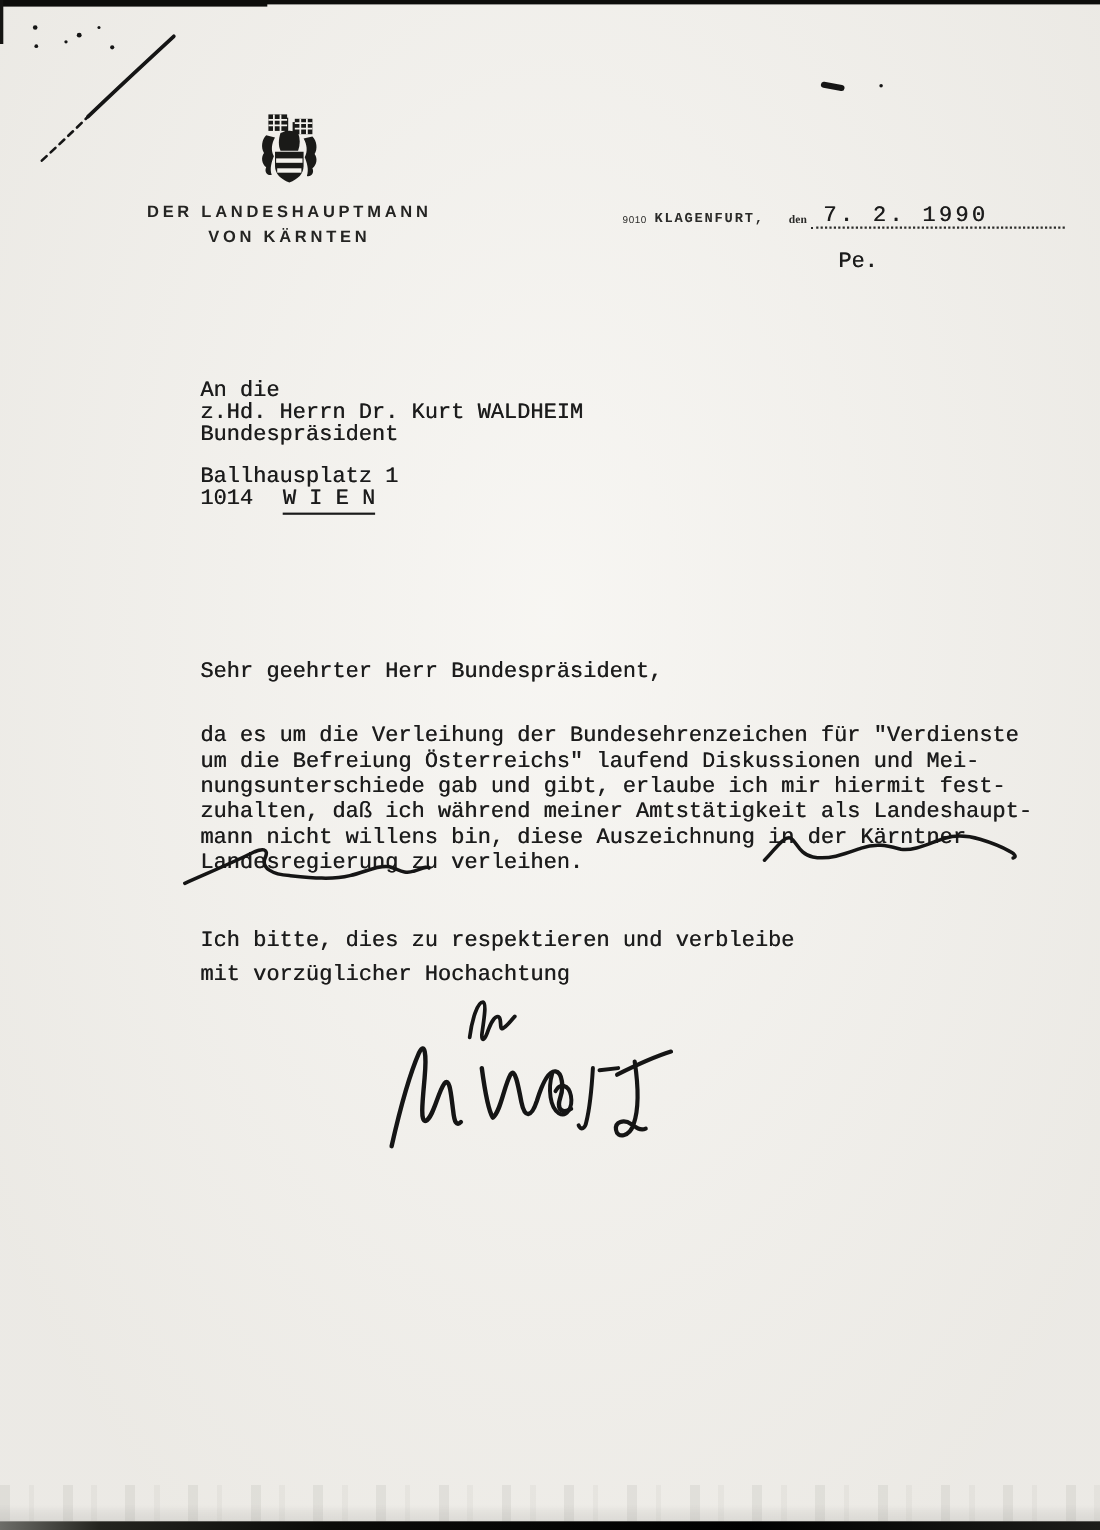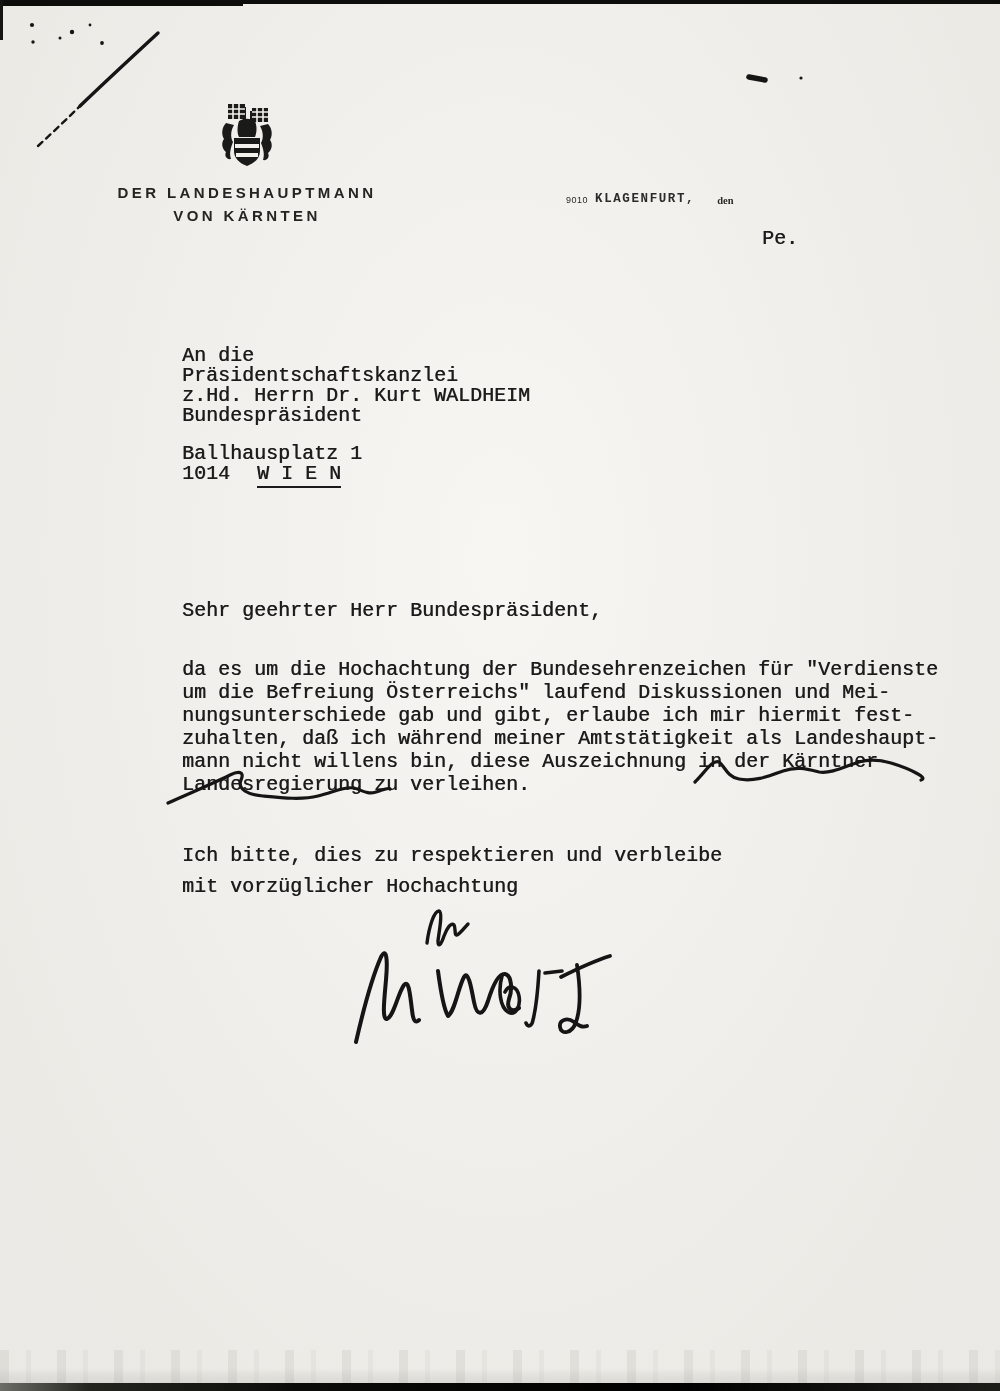--- a/index.html
+++ b/index.html
@@ -18,21 +18,21 @@
   .edge-top-left{position:absolute;left:0;top:0;width:243px;height:6px;background:#0d0d0b;}
   .edge-left{position:absolute;left:0;top:0;width:3px;height:40px;background:#141412;}
   .edge-bottom{position:absolute;left:0;top:1383px;width:1000px;height:8px;
     background:linear-gradient(90deg,#6d6d68 0%,#24241f 9%,#0b0b09 30%,#000 68%,#1d1d1a 100%);}
   .scan-noise{position:absolute;left:0;top:1350px;width:1000px;height:33px;opacity:.55;
     background:
       repeating-linear-gradient(90deg, rgba(70,70,62,.14) 0 9px, transparent 9px 26px, rgba(70,70,62,.08) 26px 31px, transparent 31px 57px),
       linear-gradient(180deg, transparent 0 55%, rgba(60,60,54,.10) 75%, rgba(40,40,36,.16) 100%);}
 
   
-  .letterhead{position:absolute;left:116px;top:101px;width:262px;text-align:center;}
+  .letterhead{position:absolute;left:132px;top:101px;width:262px;text-align:center;}
   .emblem{display:inline-block;width:56px;height:66px;}
   .sender{font-family:"Liberation Sans","DejaVu Sans",sans-serif;font-weight:700;color:#242422;}
   .sender-1{margin-top:12px;font-size:15px;letter-spacing:3.4px;white-space:nowrap;}
   .sender-2{margin-top:6px;font-size:15px;letter-spacing:3.4px;white-space:nowrap;}
 
   .dateblock{position:absolute;left:566px;top:186px;width:402px;}
   .daterow{display:flex;align-items:flex-end;height:22px;}
   .zip{font-family:"Liberation Sans",sans-serif;font-weight:400;font-size:9px;letter-spacing:.5px;color:#2a2a28;padding-bottom:3px;}
   .place{font-family:Liberation Mono, monospace;font-weight:700;font-size:12.5px;letter-spacing:1.6px;color:#2a2a28;margin-left:7px;padding-bottom:2px;white-space:nowrap;}
   .den{font-family:Liberation Serif, serif;font-weight:700;font-size:10.5px;color:#2a2a28;margin-left:22px;padding-bottom:2px;}
@@ -97,39 +97,41 @@
     </svg>
     <div class="sender sender-1">DER LANDESHAUPTMANN</div>
     <div class="sender sender-2">VON KÄRNTEN</div>
   </div>
 
   <div class="dateblock">
     <div class="daterow">
       <span class="zip">9010</span>
       <span class="place">KLAGENFURT,</span>
       <span class="den">den</span>
+      <span class="dateline">
+        <span class="dateval typed">7. 2. 1990</span>
+      </span>
     </div>
     <div class="clerk typed">Pe.</div>
   </div>
 
   <div class="recipient">
     <div class="typed">An die</div>
-    <div class="typed">Präsidentschaftskanzlei</div>
     <div class="typed">z.Hd. Herrn Dr. Kurt WALDHEIM</div>
     <div class="typed">Bundespräsident</div>
     <div class="stanza2">
       <div class="typed">Ballhausplatz 1</div>
       <div class="typed"><span>1014</span><span class="gap2"></span><span class="city-underline">W I E N</span></div>
     </div>
   </div>
 
   <div class="salutation typed">Sehr geehrter Herr Bundespräsident,</div>
 
   <div class="paragraph">
-    <div class="typed">da es um die Hochachtung der Bundesehrenzeichen für "Verdienste</div>
+    <div class="typed">da es um die Verleihung der Bundesehrenzeichen für "Verdienste</div>
     <div class="typed">um die Befreiung Österreichs" laufend Diskussionen und Mei-</div>
     <div class="typed">nungsunterschiede gab und gibt, erlaube ich mir hiermit fest-</div>
     <div class="typed">zuhalten, daß ich während meiner Amtstätigkeit als Landeshaupt-</div>
     <div class="typed">mann nicht willens bin, diese Auszeichnung in der Kärntner</div>
     <div class="typed">Landesregierung zu verleihen.</div>
   </div>
 
   <div class="request typed">Ich bitte, dies zu respektieren und verbleibe</div>
   <div class="valediction typed">mit vorzüglicher Hochachtung</div>
 

